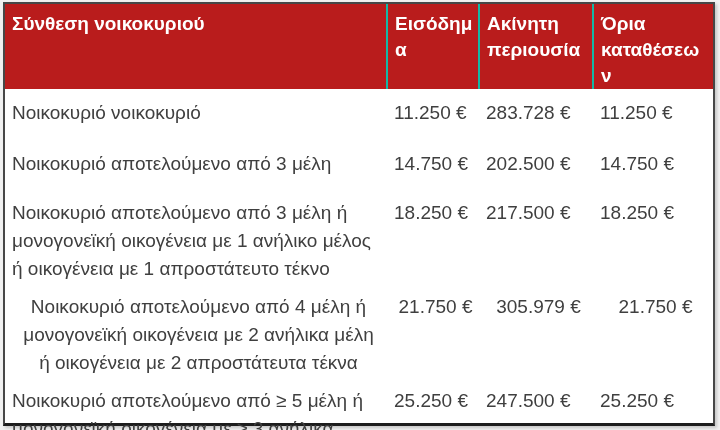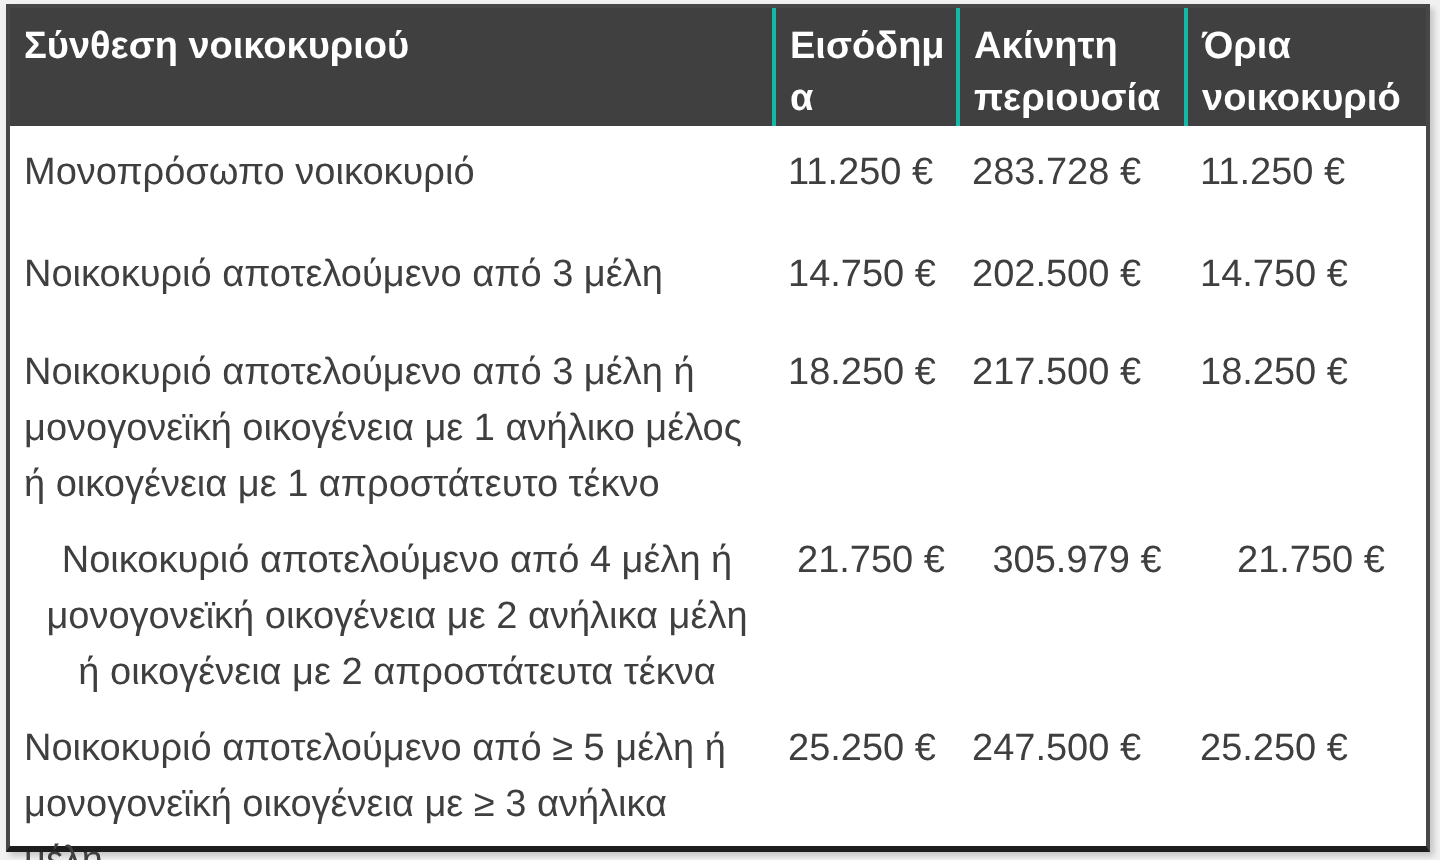--- a/index.html
+++ b/index.html
@@ -32,21 +32,21 @@
     table-layout: fixed;
     width: 100%;
     box-sizing: border-box;
   }
   table.limits col.c-comp    { width: 382px; }
   table.limits col.c-income  { width: 92px;  }
   table.limits col.c-prop    { width: 114px; }
   table.limits col.c-deposit { width: auto;  }
 
   thead th {
-    background: #404040;
+    background: #b91c1c;
     color: #ffffff;
     font-weight: bold;
     font-size: 19px;
     line-height: 26px;
     text-align: left;
     vertical-align: top;
     padding: 7px 4px 0 7px;
     height: 58px;
     box-sizing: border-box;
     word-wrap: break-word;
@@ -82,26 +82,26 @@
         <col class="c-comp">
         <col class="c-income">
         <col class="c-prop">
         <col class="c-deposit">
       </colgroup>
       <thead>
         <tr>
           <th>Σύνθεση νοικοκυριού</th>
           <th>Εισόδημα</th>
           <th>Ακίνητη περιουσία</th>
-          <th>Όρια νοικοκυριό</th>
+          <th>Όρια καταθέσεων</th>
         </tr>
       </thead>
       <tbody id="table-body">
           <tr class="r0">
-            <td>Μονοπρόσωπο νοικοκυριό</td>
+            <td>Νοικοκυριό νοικοκυριό</td>
             <td>11.250 €</td>
             <td>283.728 €</td>
             <td>11.250 €</td>
           </tr>
           <tr class="r1">
             <td>Νοικοκυριό αποτελούμενο από 3 μέλη</td>
             <td>14.750 €</td>
             <td>202.500 €</td>
             <td>14.750 €</td>
           </tr>

